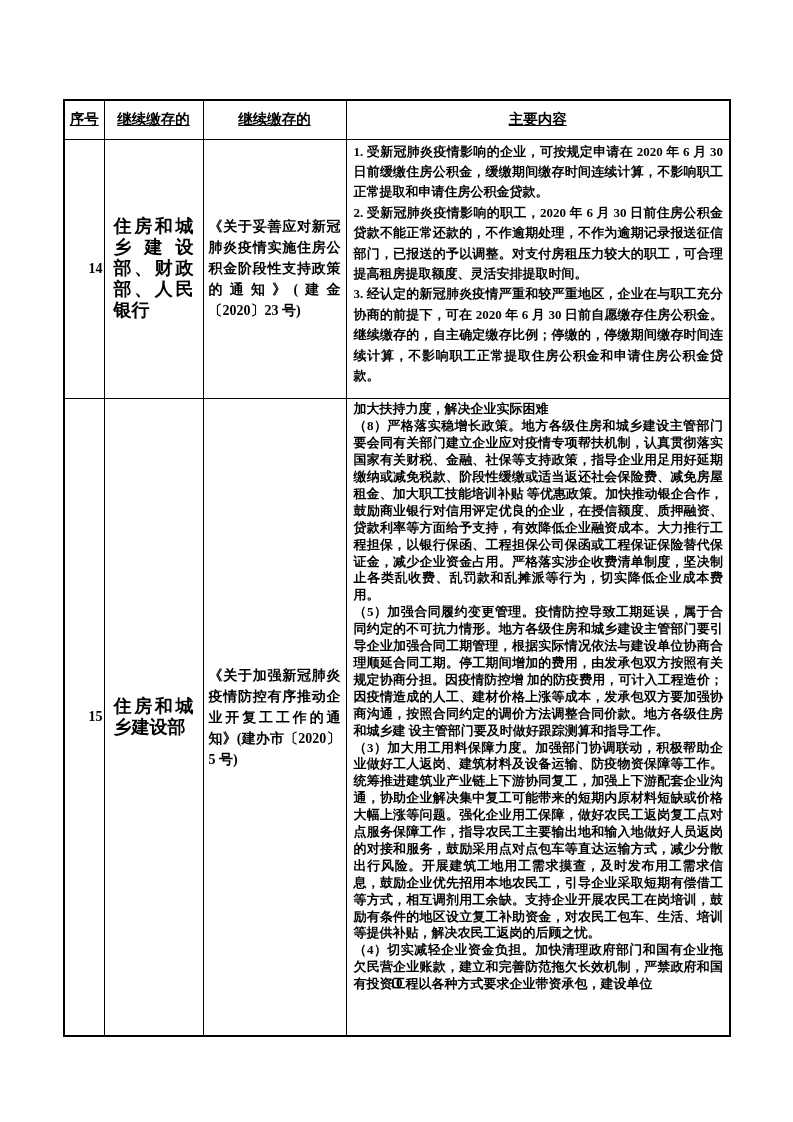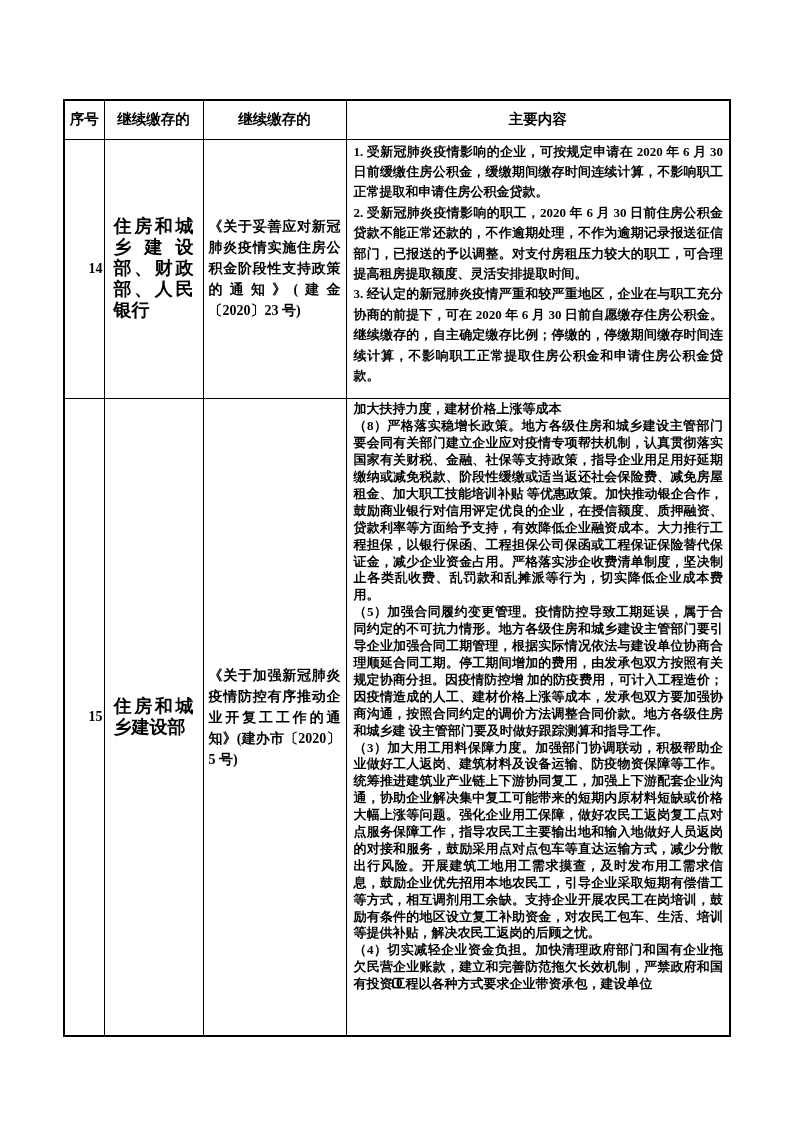--- a/index.html
+++ b/index.html
@@ -42,20 +42,21 @@
   col.c-doc     { width: 143px; }
   col.c-content { width: 384px; }
 
   tr.header-row { height: 39px; }
   tr.header-row th {
     text-align: center;
     vertical-align: middle;
     font-size: 14.5px;
     line-height: 17px;
     padding: 1px 2px;
+    text-decoration: underline;
   }
   tr.row-14 { height: 247px; }
   tr.row-15 { height: 637px; }
 
   td.cell-index {
     text-align: right;
     vertical-align: middle;
     font-size: 14px;
   }
   td.cell-agency {
@@ -124,21 +125,21 @@
           <p>2. 受新冠肺炎疫情影响的职工，2020 年 6 月 30 日前住房公积金贷款不能正常还款的，不作逾期处理，不作为逾期记录报送征信部门，已报送的予以调整。对支付房租压力较大的职工，可合理提高租房提取额度、灵活安排提取时间。</p>
           <p>3. 经认定的新冠肺炎疫情严重和较严重地区，企业在与职工充分协商的前提下，可在 2020 年 6 月 30 日前自愿缴存住房公积金。继续缴存的，自主确定缴存比例；停缴的，停缴期间缴存时间连续计算，不影响职工正常提取住房公积金和申请住房公积金贷款。</p>
         </td>
       </tr>
 
       <tr class="row-15">
         <td class="cell-index">15</td>
         <td class="cell-agency">住房和城乡建设部</td>
         <td class="cell-doc">《关于加强新冠肺炎疫情防控有序推动企业开复工工作的通知》(建办市〔2020〕5 号)</td>
         <td class="cell-content">
-          <p>加大扶持力度，建材价格上涨等成本</p>
+          <p>加大扶持力度，解决企业实际困难</p>
           <p>（8）严格落实稳增长政策。地方各级住房和城乡建设主管部门要会同有关部门建立企业应对疫情专项帮扶机制，认真贯彻落实国家有关财税、金融、社保等支持政策，指导企业用足用好延期缴纳或减免税款、阶段性缓缴或适当返还社会保险费、减免房屋租金、加大职工技能培训补贴 等优惠政策。加快推动银企合作，鼓励商业银行对信用评定优良的企业，在授信额度、质押融资、贷款利率等方面给予支持，有效降低企业融资成本。大力推行工程担保，以银行保函、工程担保公司保函或工程保证保险替代保证金，减少企业资金占用。严格落实涉企收费清单制度，坚决制止各类乱收费、乱罚款和乱摊派等行为，切实降低企业成本费用。</p>
           <p>（5）加强合同履约变更管理。疫情防控导致工期延误，属于合同约定的不可抗力情形。地方各级住房和城乡建设主管部门要引导企业加强合同工期管理，根据实际情况依法与建设单位协商合理顺延合同工期。停工期间增加的费用，由发承包双方按照有关规定协商分担。因疫情防控增 加的防疫费用，可计入工程造价；因疫情造成的人工、建材价格上涨等成本，发承包双方要加强协商沟通，按照合同约定的调价方法调整合同价款。地方各级住房和城乡建 设主管部门要及时做好跟踪测算和指导工作。</p>
           <p>（3）加大用工用料保障力度。加强部门协调联动，积极帮助企业做好工人返岗、建筑材料及设备运输、防疫物资保障等工作。统筹推进建筑业产业链上下游协同复工，加强上下游配套企业沟通，协助企业解决集中复工可能带来的短期内原材料短缺或价格大幅上涨等问题。强化企业用工保障，做好农民工返岗复工点对点服务保障工作，指导农民工主要输出地和输入地做好人员返岗的对接和服务，鼓励采用点对点包车等直达运输方式，减少分散出行风险。开展建筑工地用工需求摸查，及时发布用工需求信息，鼓励企业优先招用本地农民工，引导企业采取短期有偿借工等方式，相互调剂用工余缺。支持企业开展农民工在岗培训，鼓励有条件的地区设立复工补助资金，对农民工包车、生活、培训等提供补贴，解决农民工返岗的后顾之忧。</p>
           <p>（4）切实减轻企业资金负担。加快清理政府部门和国有企业拖欠民营企业账款，建立和完善防范拖欠长效机制，严禁政府和国有投资工程以各种方式要求企业带资承包，建设单位</p>
         </td>
       </tr>
     </tbody>
   </table>
 
   <div class="page-number">10</div>

